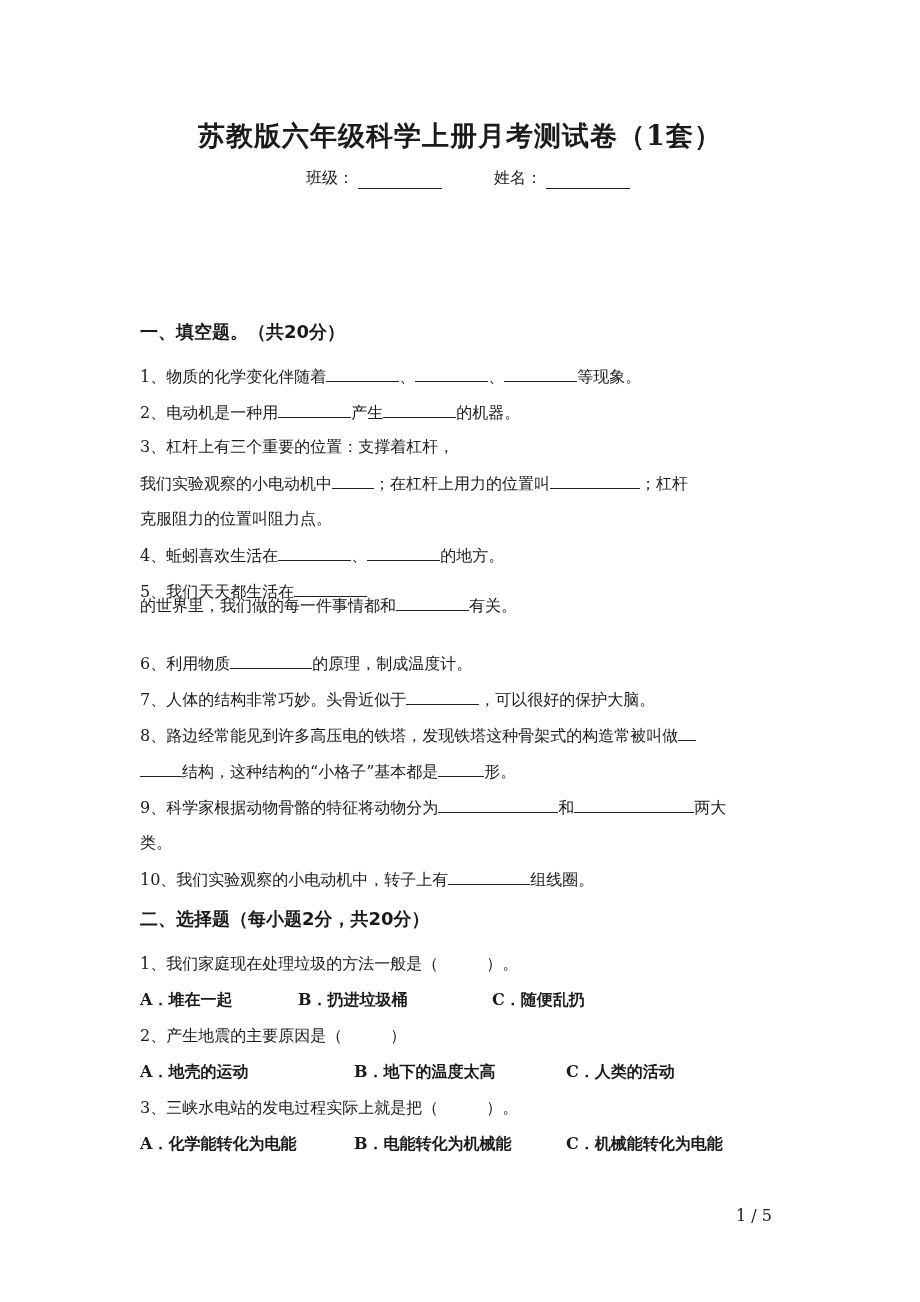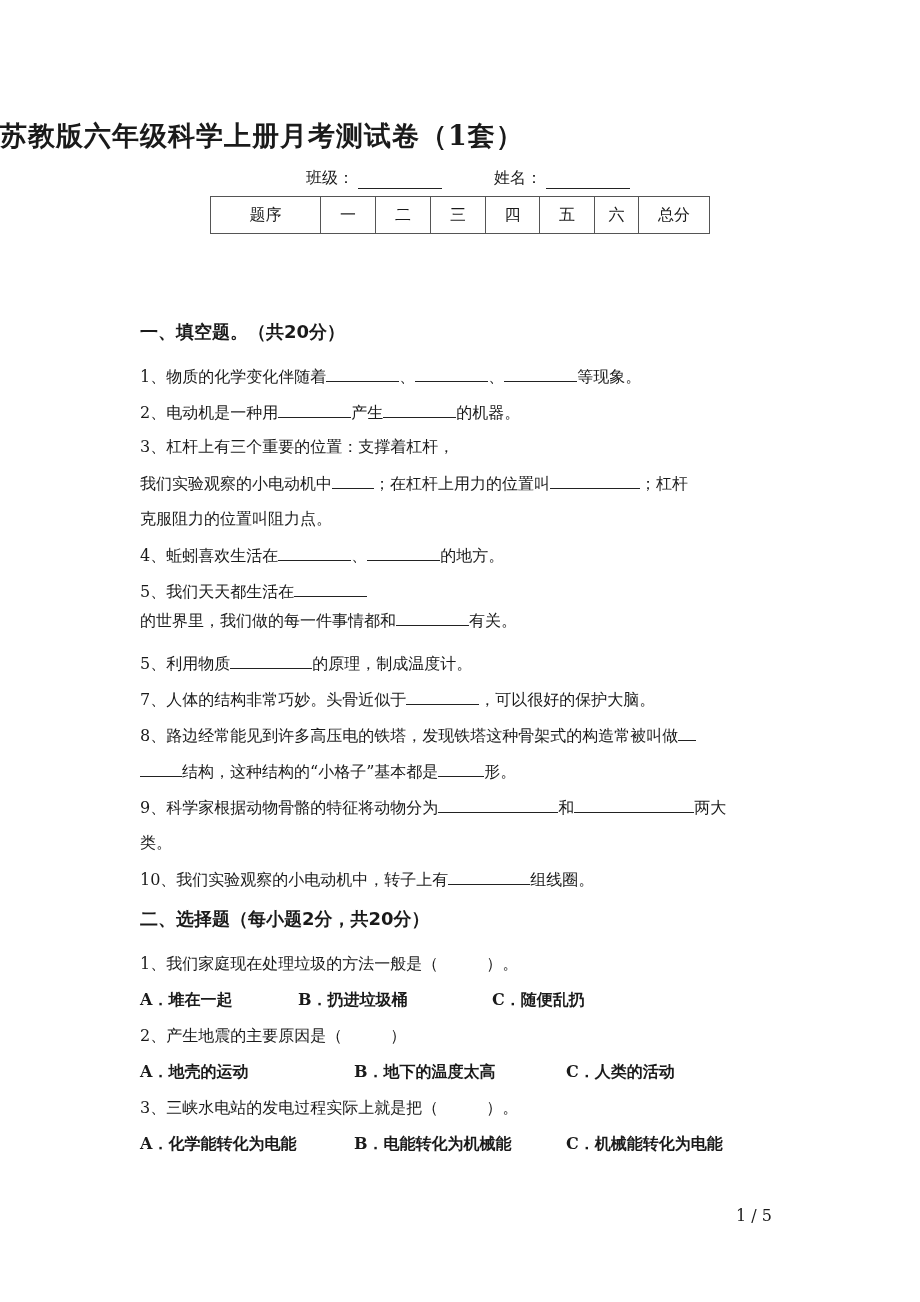--- a/index.html
+++ b/index.html
@@ -1,18 +1,18 @@
 <!DOCTYPE html>
 <html><head>
 <meta charset="utf-8">
 <style>
   html, body { margin:0; padding:0; background:#ffffff; }
   body { width:920px; height:1302px; position:relative; overflow:hidden;
          font-family:"DejaVu Serif","Liberation Serif",serif; color:#1a1a1a; }
-  .title { position:absolute; top:118px; left:0; width:920px; 
+  .title { position:absolute; top:118px; left:0; width:920px; text-align:center;
            font-size:27px; font-weight:bold; letter-spacing:1px; }
   .info { position:absolute; top:168px; left:306px; font-size:16px; white-space:nowrap; }
   .info .blank { display:inline-block; border-bottom:1px solid #222; width:84px; height:16px; vertical-align:bottom; margin-left:4px; }
   .info .gap { display:inline-block; width:52px; }
   table.score { position:absolute; top:196px; left:210px; border-collapse:collapse;
                 font-size:16px; }
   table.score td { border:1px solid #555; height:36px; text-align:center; padding:0; }
   .section-title { position:absolute; left:140px; font-size:18px; font-weight:bold;
                    font-family:"DejaVu Sans","Liberation Sans",sans-serif; white-space:nowrap; }
   .line { position:absolute; left:140px; font-size:16px; white-space:nowrap; }
@@ -24,30 +24,20 @@
 <body>
 
 <div class="title">苏教版六年级科学上册月考测试卷（1套）</div>
 
 <div class="info">
   <span>班级：</span><span class="blank"></span><span class="gap"></span><span>姓名：</span><span class="blank"></span>
 </div>
 
 <table class="score">
   <tbody>
-      <tr>
-    <td style="width:109px">题序</td>
-    <td style="width:54px">一</td>
-    <td style="width:54px">二</td>
-    <td style="width:54px">三</td>
-    <td style="width:53px">四</td>
-    <td style="width:54px">五</td>
-    <td style="width:43px">六</td>
-    <td style="width:70px">总分</td>
-  </tr>
 </tbody>
   </table>
 
 <div class="section-title" style="top:320px">一、填空题。（共20分）</div>
 
 <div class="line" style="top:366px">
   <span>1、物质的化学变化伴随着</span><span class="u" style="width:73px"></span><span>、</span><span class="u" style="width:73px"></span><span>、</span><span class="u" style="width:73px"></span><span>等现象。</span>
 </div>
 
 <div class="line" style="top:402px">
@@ -60,26 +50,26 @@
 </div>
 <div class="line" style="top:509px">克服阻力的位置叫阻力点。</div>
 
 <div class="line" style="top:545px">
   <span>4、蚯蚓喜欢生活在</span><span class="u" style="width:73px"></span><span>、</span><span class="u" style="width:73px"></span><span>的地方。</span>
 </div>
 
 <div class="line" style="top:581px">
   <span>5、我们天天都生活在</span><span class="u" style="width:73px"></span>
 </div>
-<div class="line" style="top:610px">
+<div class="line" style="top:595px">
   <span>的世界里，我们做的每一件事情都和</span><span class="u" style="width:73px"></span><span>有关。</span>
 </div>
 
 <div class="line" style="top:653px">
-  <span>5、利用物质</span><span class="u" style="width:82px"></span><span>的原理，制成温度计。</span>
+  <span>6、利用物质</span><span class="u" style="width:82px"></span><span>的原理，制成温度计。</span>
 </div>
 
 <div class="line" style="top:689px">
   <span>7、人体的结构非常巧妙。头骨近似于</span><span class="u" style="width:73px"></span><span>，可以很好的保护大脑。</span>
 </div>
 
 <div class="line" style="top:725px">
   <span>8、路边经常能见到许多高压电的铁塔，发现铁塔这种骨架式的构造常被叫做</span><span class="u" style="width:18px"></span>
 </div>
 <div class="line" style="top:761px">

